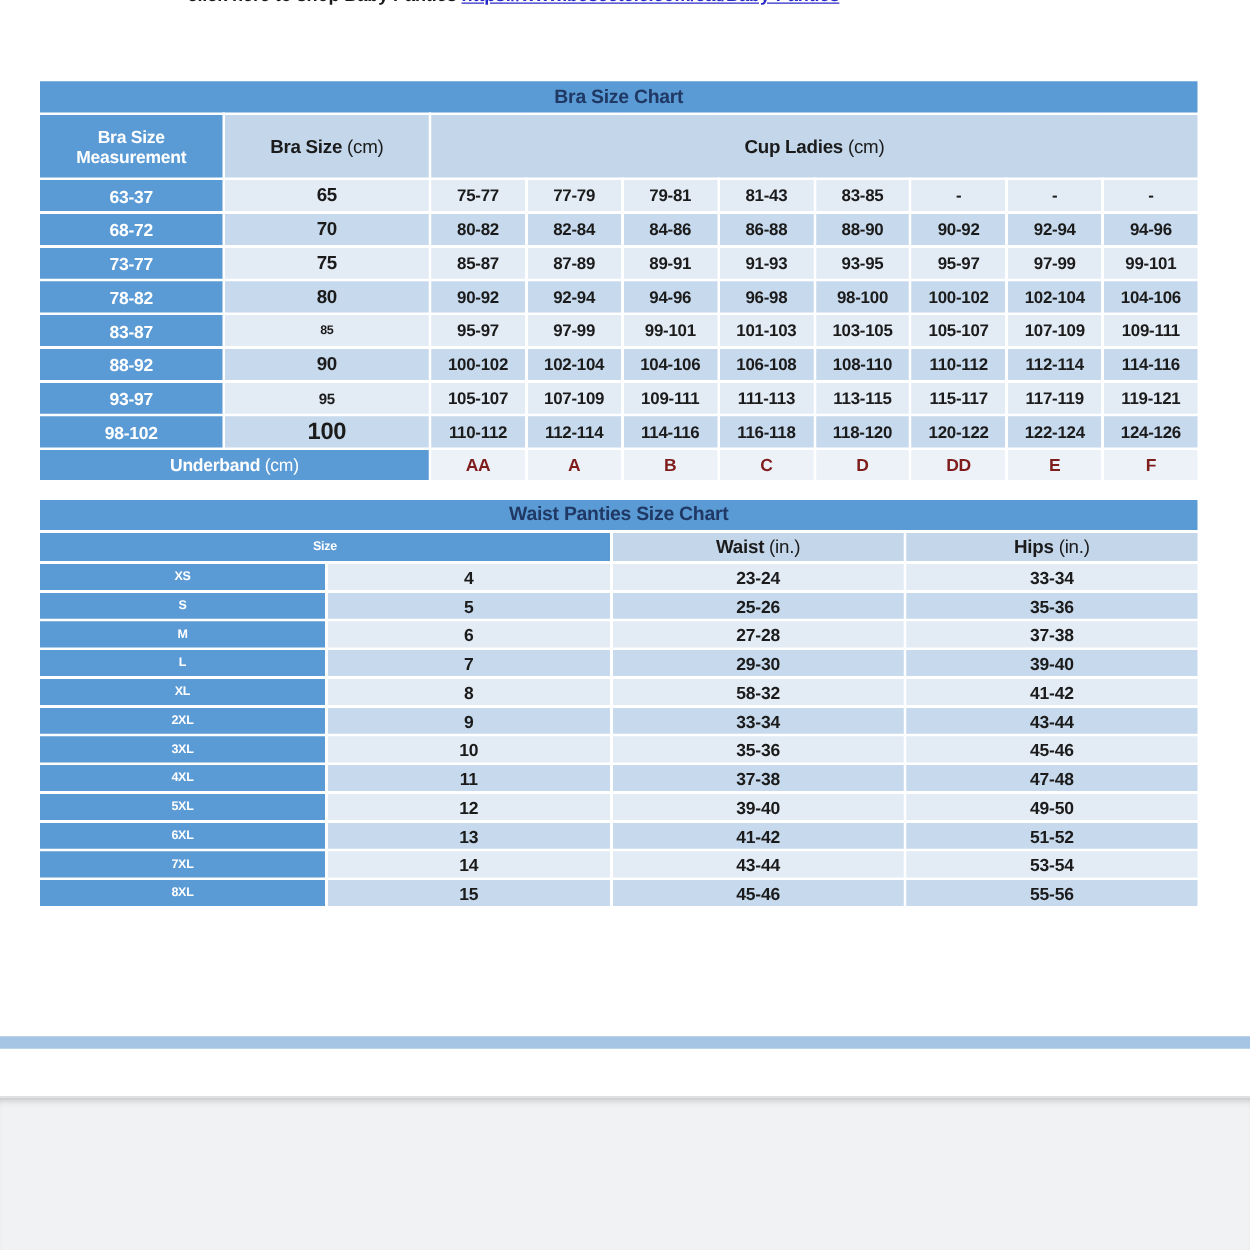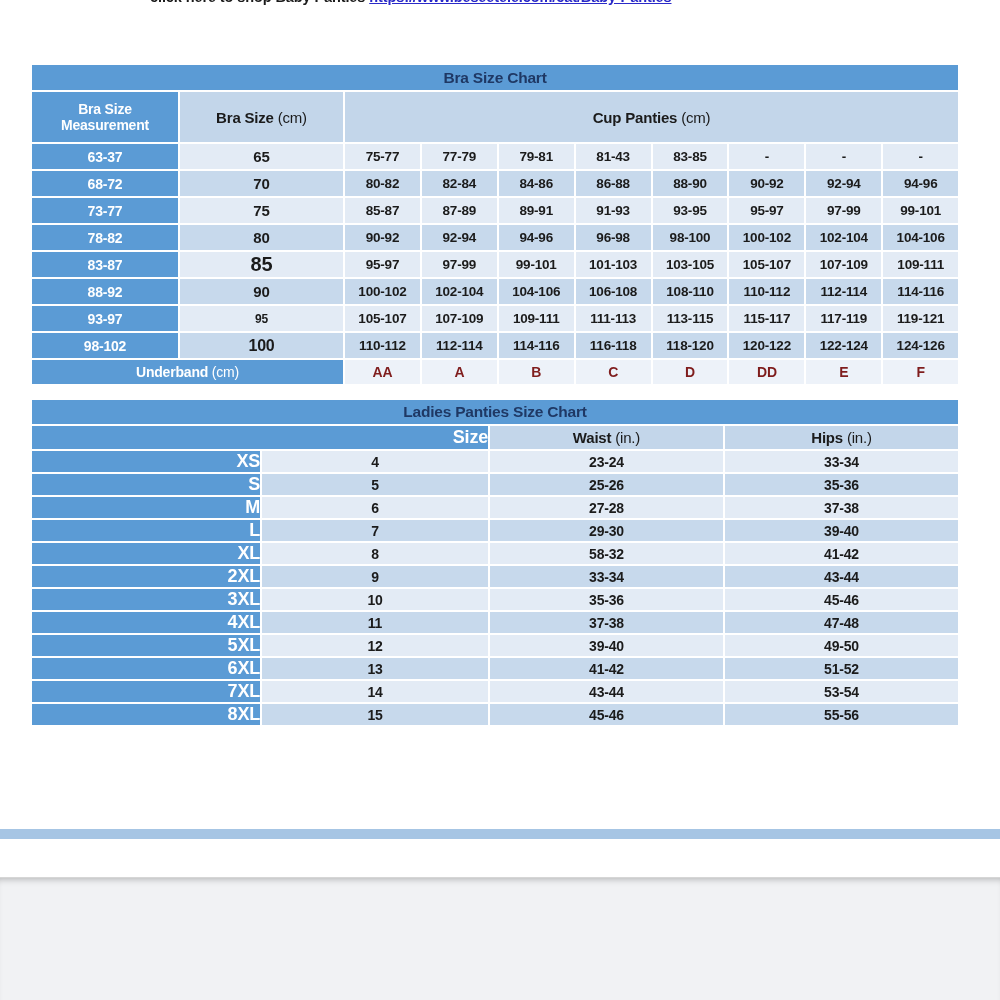--- a/index.html
+++ b/index.html
@@ -31,21 +31,21 @@
   .bra-table tfoot td { height:26px;margin-top:27px; }
   .bra-table tfoot td.letter { background:#edf2f9; color:#7f1d1d; font-weight:700; font-size:14px; }
 
   
   .panties-table { top:398px; }
   .panties-table .title-band { height:26px; }
   .panties-table thead tr.colheads th { height:25px; }
   .panties-table tbody tr td { height:23px; font-size:14px;margin-top:24px; }
   .panties-table tbody tr:nth-child(odd) td.val { background:#e3ebf5; }
   .panties-table tbody tr:nth-child(even) td.val { background:#c7d9ec; }
-  .panties-table .blue-cell { font-size:18px;text-align:right; }
+  .panties-table .blue-cell { font-size:10px; }
 
   
   .divider-bar { position:absolute; left:0; top:829px; width:1000px; height:10px; background:#a6c5e4; }
   .footer-panel { position:absolute; left:0; top:877px; width:1000px; height:123px; background:#f1f2f4;
                   border-top:1px solid #d6d6d6;
                   box-shadow: inset 0 6px 7px -5px rgba(0,0,0,0.28); }
 </style>
 </head>
 <body>
 
@@ -68,21 +68,21 @@
       <tr class="colheads">
         <th class="blue-cell">
           <span>Bra Size</span><br>
           <span>Measurement</span>
         </th>
         <th class="lb-head">
           <span>Bra Size</span>
           <span class="unit">(cm)</span>
         </th>
         <th class="lb-head" colspan="8">
-          <span>Cup Panties</span>
+          <span>Cup Ladies</span>
           <span class="unit">(cm)</span>
         </th>
       </tr>
     </thead>
     <tbody>
 
     <tr>
           <td class="blue-cell">63-37</td>
           <td class="val" style="font-size:15px">65</td>
           <td class="val">75-77</td>
@@ -125,21 +125,21 @@
           <td class="val">92-94</td>
           <td class="val">94-96</td>
           <td class="val">96-98</td>
           <td class="val">98-100</td>
           <td class="val">100-102</td>
           <td class="val">102-104</td>
           <td class="val">104-106</td>
         </tr>
         <tr>
           <td class="blue-cell">83-87</td>
-          <td class="val" style="font-size:20px">85</td>
+          <td class="val" style="font-size:10px">85</td>
           <td class="val">95-97</td>
           <td class="val">97-99</td>
           <td class="val">99-101</td>
           <td class="val">101-103</td>
           <td class="val">103-105</td>
           <td class="val">105-107</td>
           <td class="val">107-109</td>
           <td class="val">109-111</td>
         </tr>
         <tr>
@@ -161,21 +161,21 @@
           <td class="val">107-109</td>
           <td class="val">109-111</td>
           <td class="val">111-113</td>
           <td class="val">113-115</td>
           <td class="val">115-117</td>
           <td class="val">117-119</td>
           <td class="val">119-121</td>
         </tr>
         <tr>
           <td class="blue-cell">98-102</td>
-          <td class="val" style="font-size:16px">100</td>
+          <td class="val" style="font-size:19px">100</td>
           <td class="val">110-112</td>
           <td class="val">112-114</td>
           <td class="val">114-116</td>
           <td class="val">116-118</td>
           <td class="val">118-120</td>
           <td class="val">120-122</td>
           <td class="val">122-124</td>
           <td class="val">124-126</td>
         </tr>
       </tbody>
@@ -199,21 +199,21 @@
 
   <table class="panties-table">
     <colgroup>
       <col style="width:230px">
         <col style="width:228px">
         <col style="width:235px">
         <col style="width:235px">
     </colgroup>
     <thead>
       <tr>
-        <th class="title-band" colspan="4">Ladies Panties Size Chart</th>
+        <th class="title-band" colspan="4">Waist Panties Size Chart</th>
       </tr>
       <tr class="colheads">
         <th class="blue-cell" colspan="2">Size</th>
         <th class="lb-head">
           <span>Waist</span>
           <span class="unit">(in.)</span>
         </th>
         <th class="lb-head">
           <span>Hips</span>
           <span class="unit">(in.)</span>

